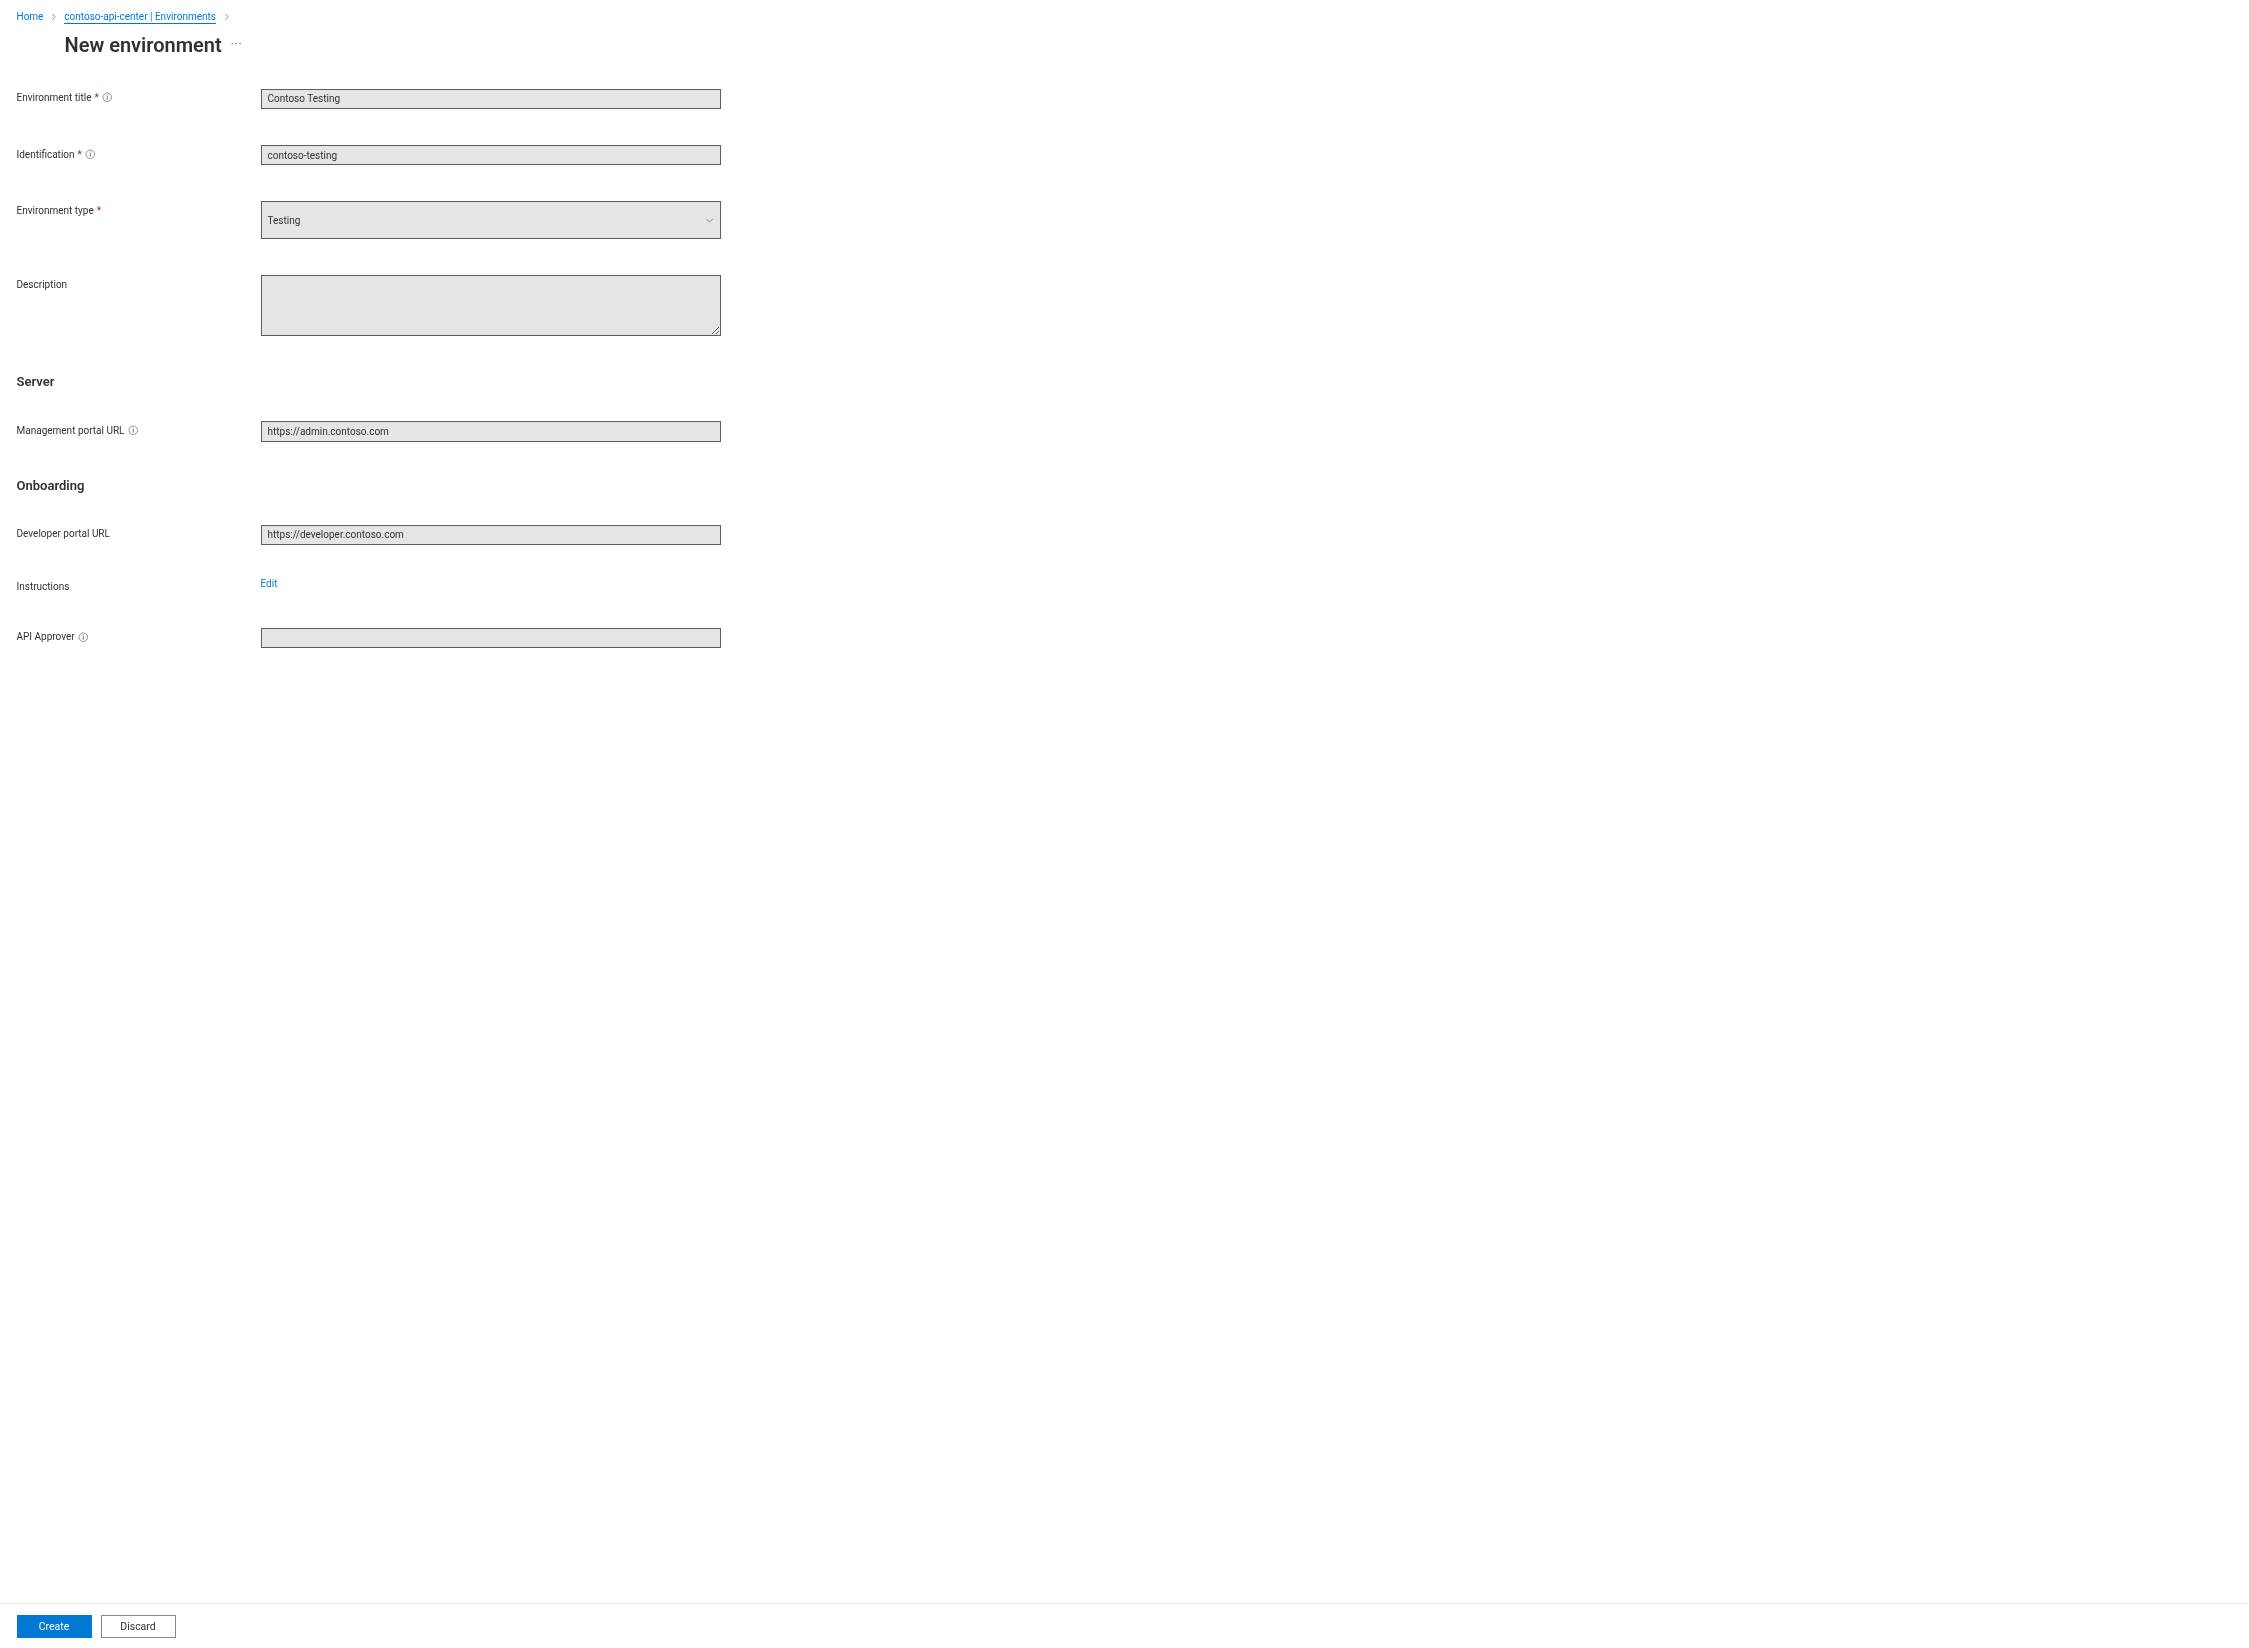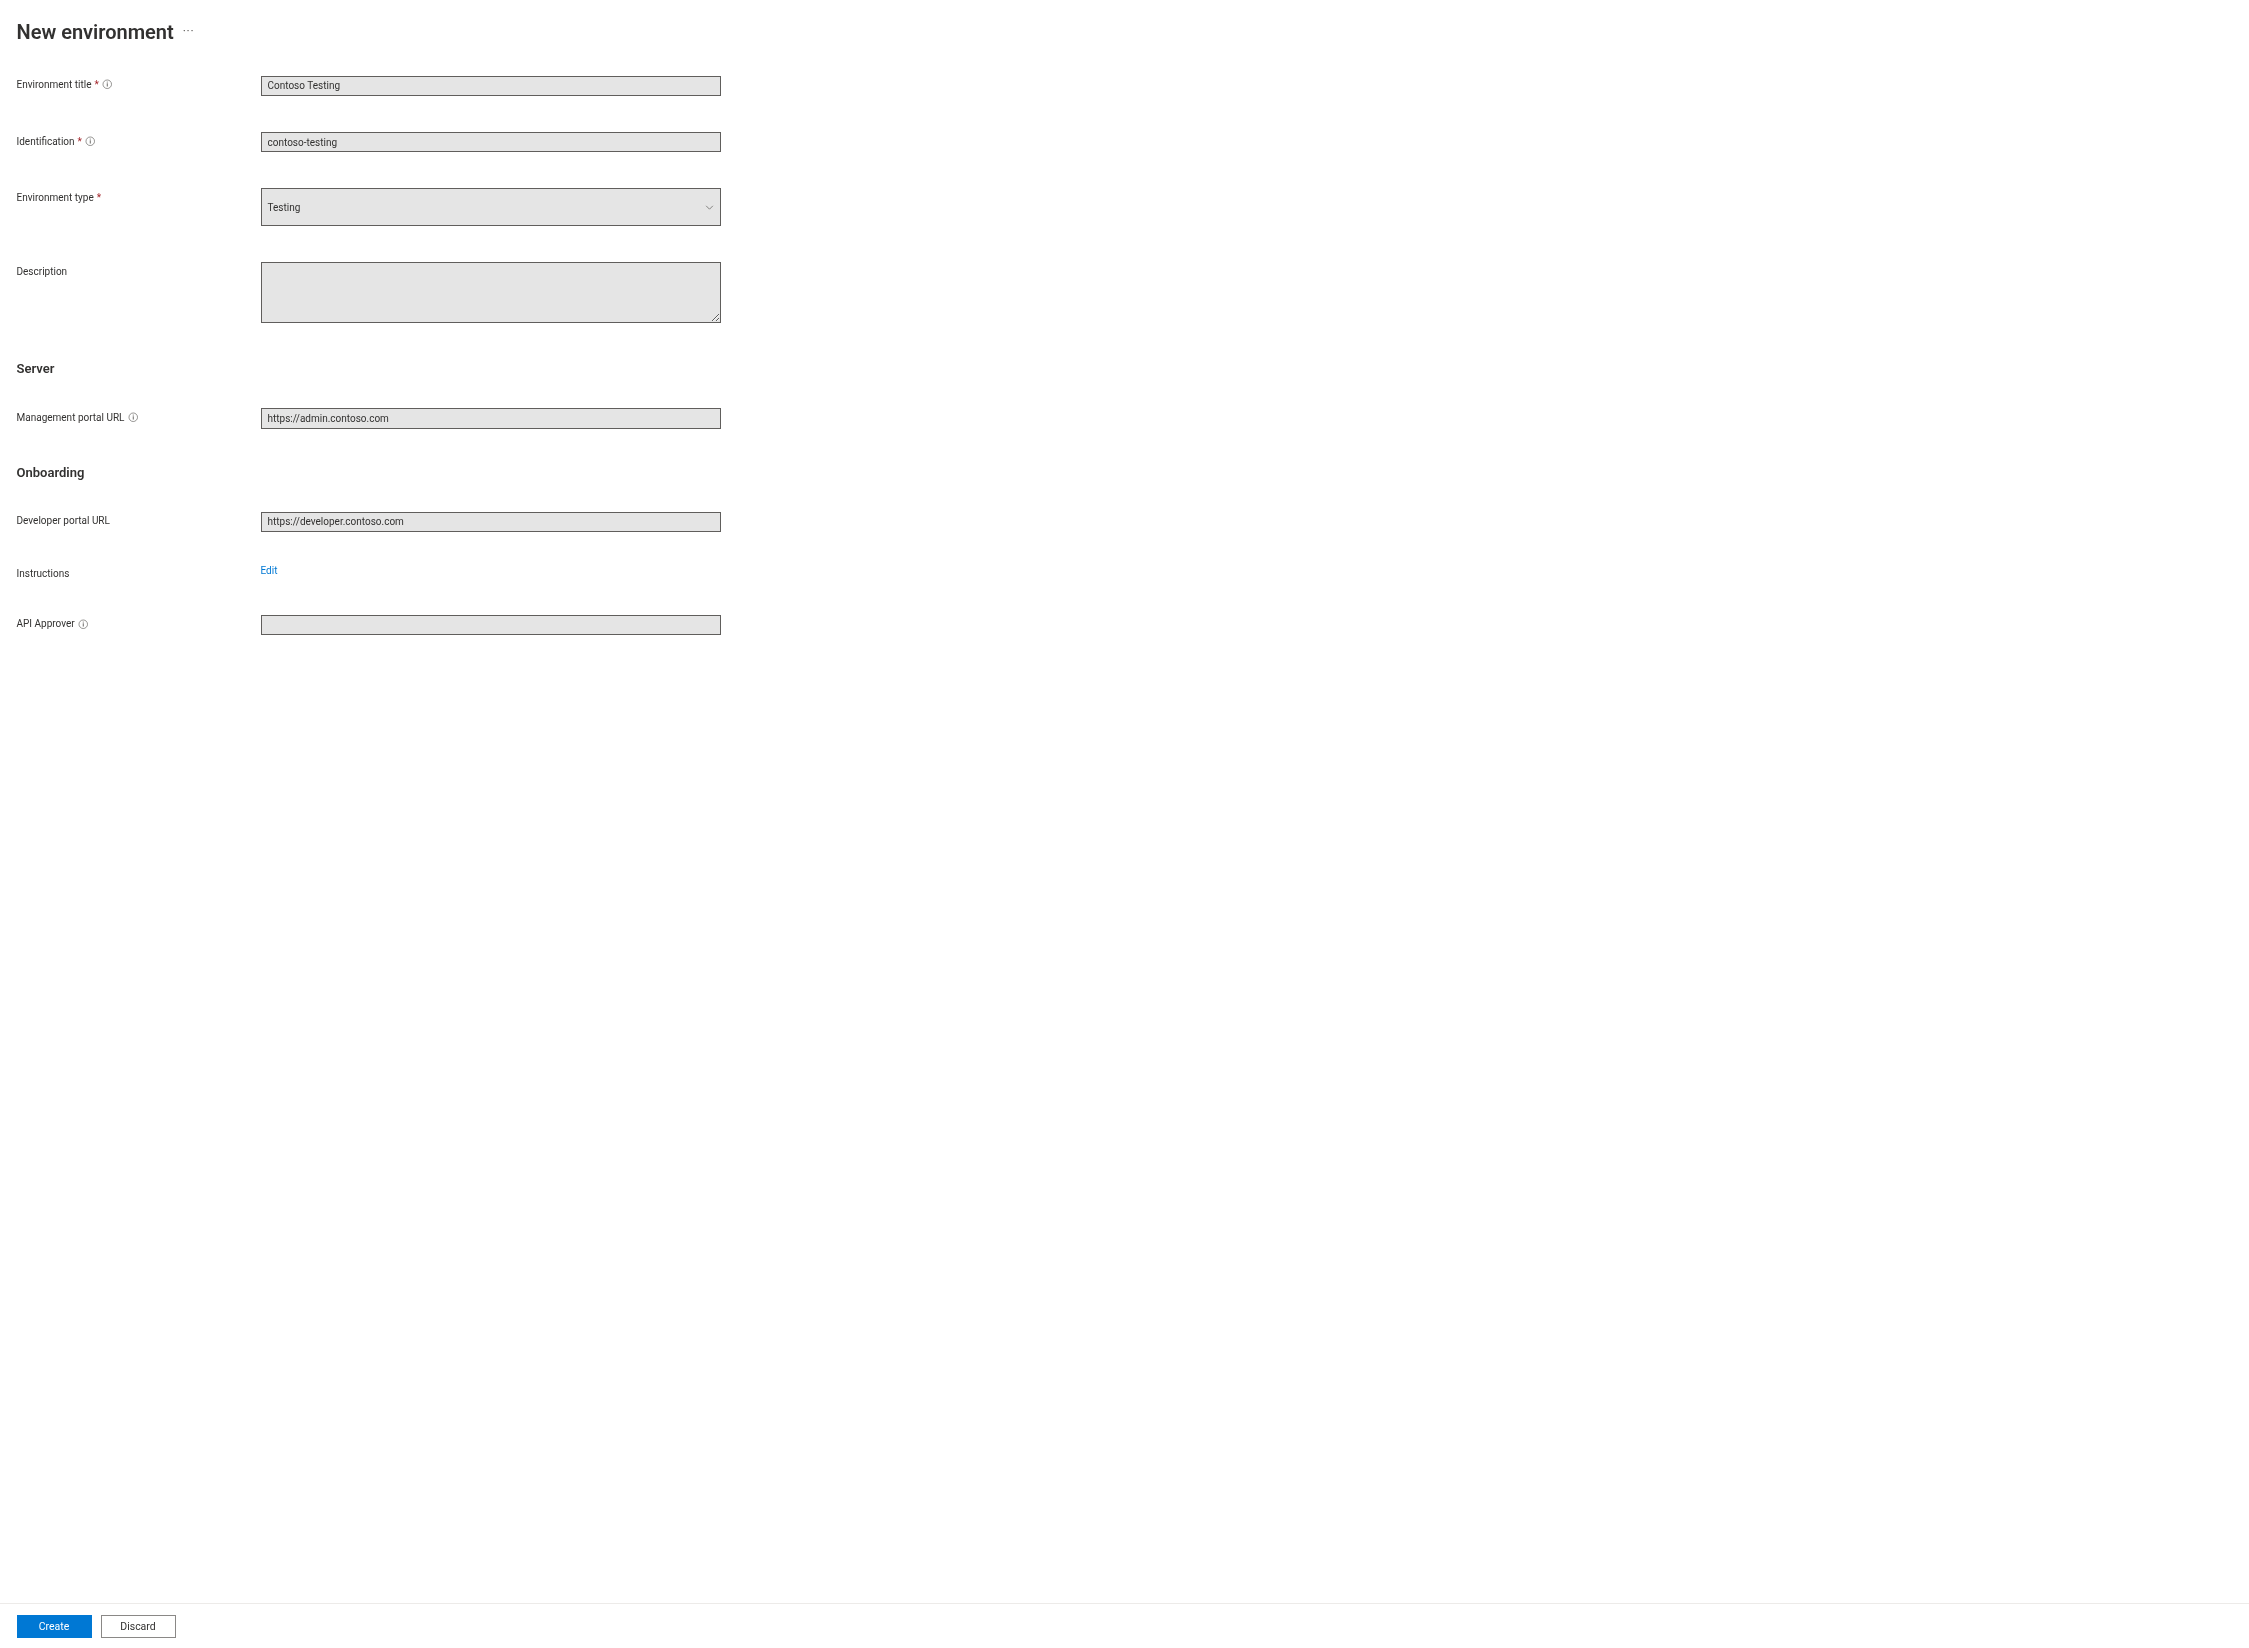--- a/index.html
+++ b/index.html
@@ -34,20 +34,21 @@
     }
     .breadcrumb .sep {
       color: #605e5c;
       display: inline-flex;
     }
     .heading-row {
       display: flex;
       align-items: flex-start;
       gap: 9px;
       margin-top: 9px;
+      margin-left: 48px;
     }
     h1 {
       font-size: 20px;
       font-weight: 600;
       color: #323130;
     }
     .more-dots {
       color: #605e5c;
       font-size: 12px;
       letter-spacing: 0.7px;
@@ -152,20 +153,34 @@
       color: #323130;
       border: 0.7px solid #8a8886;
     }
   </style>
 </head>
 <body>
 
 <div class="page">
   <div class="content">
 
+    <div class="breadcrumb">
+      <a href="#">Home</a>
+      <span class="sep">
+        <svg width="7.5" height="7.5" viewBox="0 0 16 16">
+            <path d="M5 2l6 6-6 6" fill="none" stroke="currentColor" stroke-width="1.5"></path>
+          </svg>
+      </span>
+      <a href="#" class="underline">contoso-api-center | Environments</a>
+      <span class="sep">
+        <svg width="7.5" height="7.5" viewBox="0 0 16 16">
+            <path d="M5 2l6 6-6 6" fill="none" stroke="currentColor" stroke-width="1.5"></path>
+          </svg>
+      </span>
+    </div>
 
     <div class="heading-row">
       <h1>New environment</h1>
       <span class="more-dots">···</span>
     </div>
 
     <div class="form-area">
 
       <div class="form-row">
         <div class="label-col">

